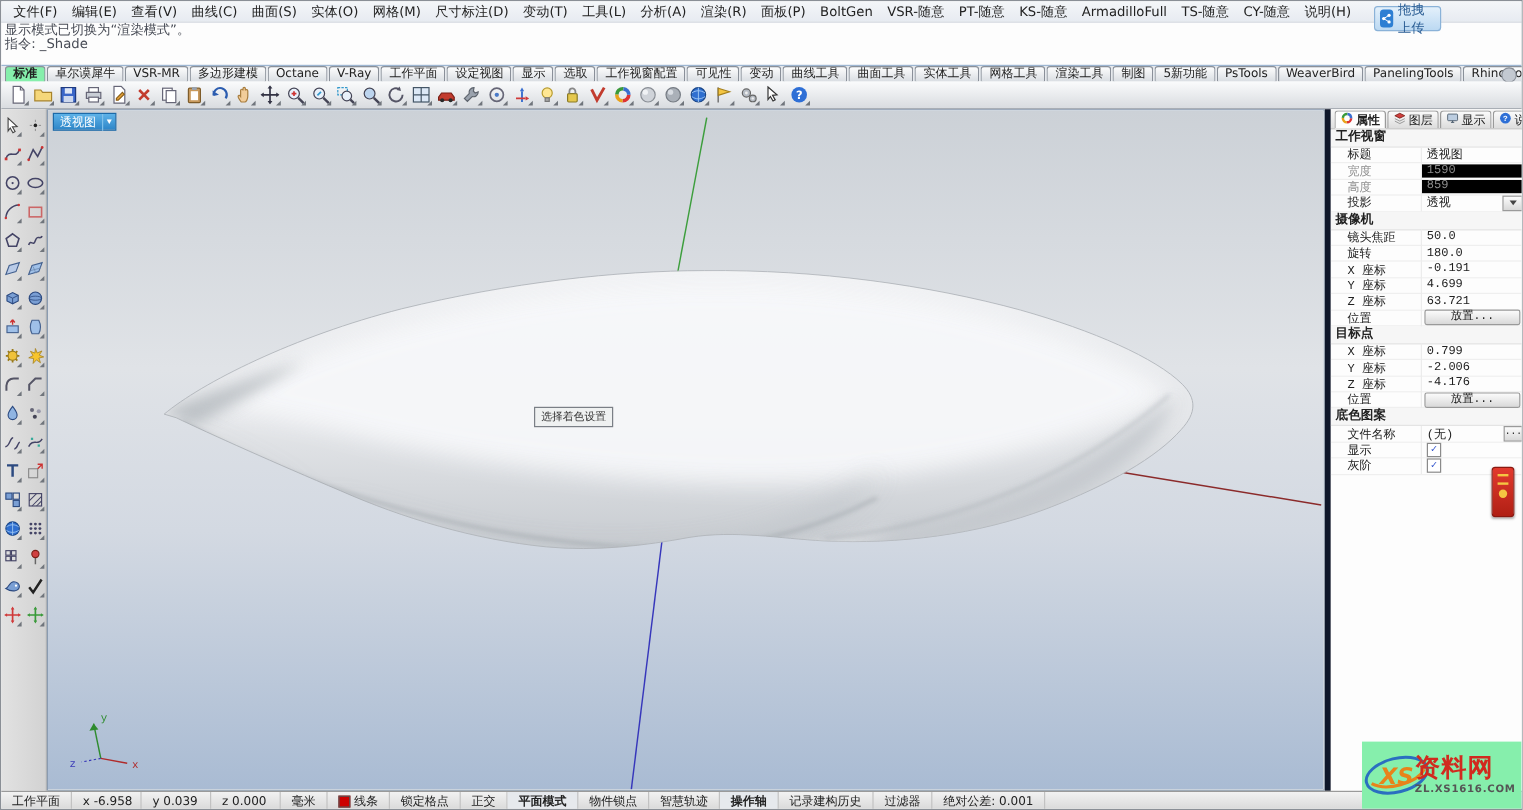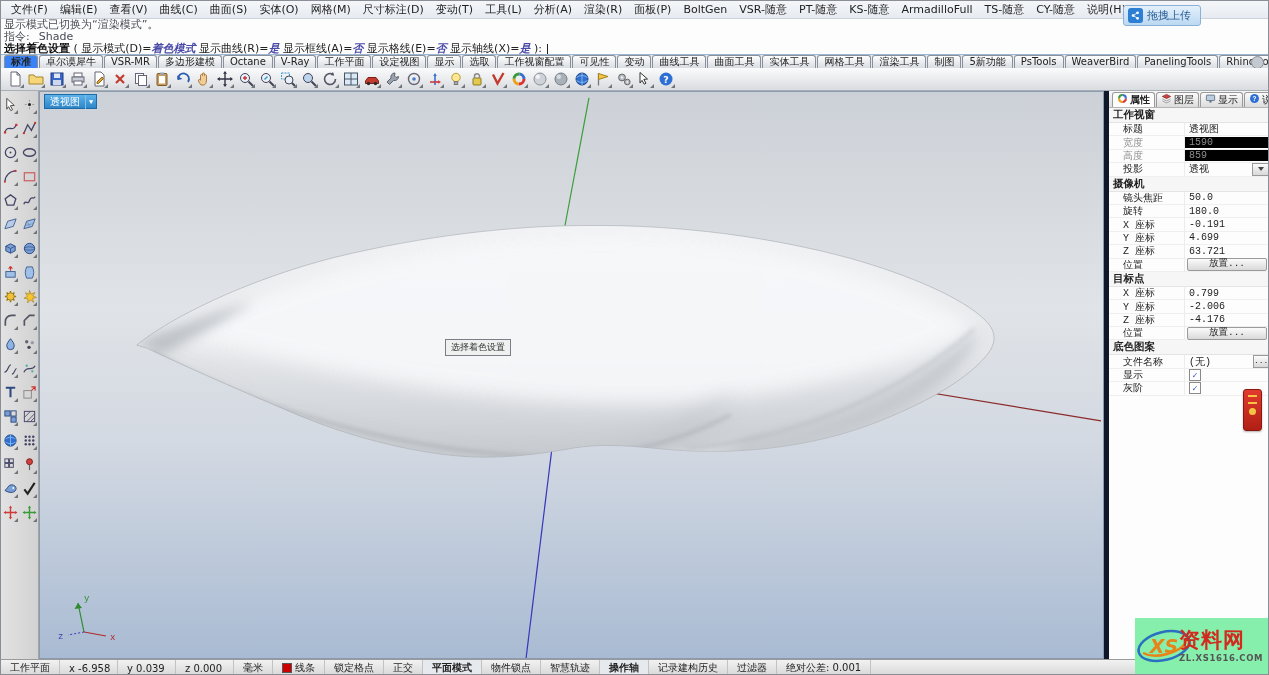--- a/index.html
+++ b/index.html
@@ -3,37 +3,37 @@
 <meta charset="utf-8">
 <style>
   html,body{margin:0;padding:0;background:#fff;}
   .app{position:relative;width:1269px;height:675px;overflow:hidden;
        font-family:"DejaVu Sans","Liberation Sans",sans-serif;font-size:11px;color:#222;
        border:1px solid #8a8f96;box-sizing:border-box;background:#fff;}
   
   .menubar{position:absolute;left:0;top:0;width:100%;height:18px;background:linear-gradient(#f4f6f9,#e7ebf1);
            border-bottom:1px solid #ccd2da;display:flex;align-items:center;padding-left:4px;box-sizing:border-box;white-space:nowrap;}
   .menu-item{padding:0 6px;height:16px;line-height:16px;cursor:default;}
-  .upload-btn{position:absolute;top:4px;right:67px;width:78px;height:21px;z-index:8;display:flex;align-items:center;gap:4px;
+  .upload-btn{position:absolute;top:4px;right:67px;width:56px;height:21px;z-index:8;display:flex;align-items:center;gap:4px;
               background:linear-gradient(#e3f0fb,#bcd9f2);border:1px solid #8ab2d8;border-radius:3px;padding:0 4px;box-sizing:border-box;color:#2a5d94;}
   .upload-ic{width:15px;height:15px;border-radius:3px;background:#2d7fd3;display:inline-flex;align-items:center;justify-content:center;}
   
   .cmdarea{position:absolute;left:0;top:18px;width:100%;height:36px;background:#fdfdfd;border-bottom:1px solid #9db6d2;box-sizing:border-box;}
   .cmd-line{height:12px;line-height:12px;padding-left:3px;color:#474b55;font-size:11px;white-space:nowrap;}
   .cmd-prompt{height:12px;line-height:12px;padding-left:3px;font-size:11px;white-space:nowrap;}
   .cmd-prompt b{color:#111;}
   .opt-val{color:#4a4aa8;font-style:italic;font-weight:bold;}
   .opt-label{color:#222;}
   .caret{display:inline-block;width:1px;height:10px;background:#222;vertical-align:middle;margin-left:2px;}
   .cmd-pop{position:absolute;right:3px;top:40px;width:0;height:0;border-left:4px solid transparent;border-right:4px solid transparent;border-top:5px solid #8a93a0;}
   
   .tabrow{position:absolute;left:0;top:54px;width:100%;height:13px;background:#e6e9ed;white-space:nowrap;padding-left:2px;box-sizing:border-box;}
   .tab{display:inline-block;font-size:10px;height:12px;line-height:12px;padding:0 6px;margin-left:1px;vertical-align:bottom;
        border:1px solid #8a9099;border-bottom:none;border-radius:3px 3px 0 0;background:linear-gradient(#fdfdfd,#d9dde2);cursor:default;}
-  .tab.active{background:#3b82f6;font-weight:bold;}
+  .tab.active{background:#86efac;font-weight:bold;}
   .tab-gear{position:absolute;right:4px;top:1px;width:11px;height:11px;border-radius:50%;background:#c3c9d1;border:1px solid #8a9099;}
   
   .toolbar-top{position:absolute;left:0;top:67px;width:100%;height:23px;background:linear-gradient(#fafbfc,#d9dce0);
                border-bottom:1px solid #a9aeb5;display:flex;align-items:center;padding-left:4px;box-sizing:border-box;}
   .tbtn{position:relative;width:20px;height:20px;margin-right:1px;display:inline-flex;align-items:center;justify-content:center;border-radius:2px;}
   .tbtn::after,.lbtn::after{content:"";position:absolute;right:1px;bottom:1px;border-left:4px solid transparent;border-bottom:4px solid #70757c;}
   
   .main{position:absolute;left:0;top:90px;width:100%;height:568px;font-family:Liberation Mono, monospace;}
   .left-toolbar{position:absolute;left:0;top:0;width:38px;height:100%;background:linear-gradient(90deg,#e2e2e2,#d2d2d2);
                 border-right:1px solid #a5a5a5;box-sizing:border-box;padding-top:3px;}
@@ -130,24 +130,20 @@
           <circle cx="11" cy="12" r="2" fill="#fff"></circle>
           <path d="M4.5 8L11 4M4.5 8l6.5 4" stroke="#fff" stroke-width="1.2"></path>
         </svg>
     </span>
     <span>拖拽上传</span>
   </div>
 
   <div class="cmdarea">
     <div class="cmd-line">显示模式已切换为“渲染模式”。</div>
     <div class="cmd-line">指令: _Shade</div>
-    <div class="cmd-prompt">
-      <b>选择着色设置</b>
-      <span id="cmd-options"> ( <span class="opt-label">显示模式(D)=</span><i class="opt-val">着色模式</i>  <span class="opt-label">显示曲线(R)=</span><i class="opt-val">是</i>  <span class="opt-label">显示框线(A)=</span><i class="opt-val">否</i>  <span class="opt-label">显示格线(E)=</span><i class="opt-val">否</i>  <span class="opt-label">显示轴线(X)=</span><i class="opt-val">是</i> ): </span><span class="caret"></span>
-    </div>
     <div class="cmd-pop"></div>
   </div>
 
   <div class="tabrow" id="tabrow"><span class="tab active">标准</span><span class="tab">卓尔谟犀牛</span><span class="tab">VSR-MR</span><span class="tab">多边形建模</span><span class="tab">Octane</span><span class="tab">V-Ray</span><span class="tab">工作平面</span><span class="tab">设定视图</span><span class="tab">显示</span><span class="tab">选取</span><span class="tab">工作视窗配置</span><span class="tab">可见性</span><span class="tab">变动</span><span class="tab">曲线工具</span><span class="tab">曲面工具</span><span class="tab">实体工具</span><span class="tab">网格工具</span><span class="tab">渲染工具</span><span class="tab">制图</span><span class="tab">5新功能</span><span class="tab">PsTools</span><span class="tab">WeaverBird</span><span class="tab">PanelingTools</span><span class="tab">RhinoGold</span></div>
   <div class="tab-gear" style="position:absolute;top:55px;right:4px;"></div>
 
   <div class="toolbar-top" id="toolbar-top">
       <span class="tbtn">
         <svg width="16" height="16" viewBox="0 0 16 16">
           <path d="M4 1h6l3 3v11H4z" fill="#fff" stroke="#667"></path>

